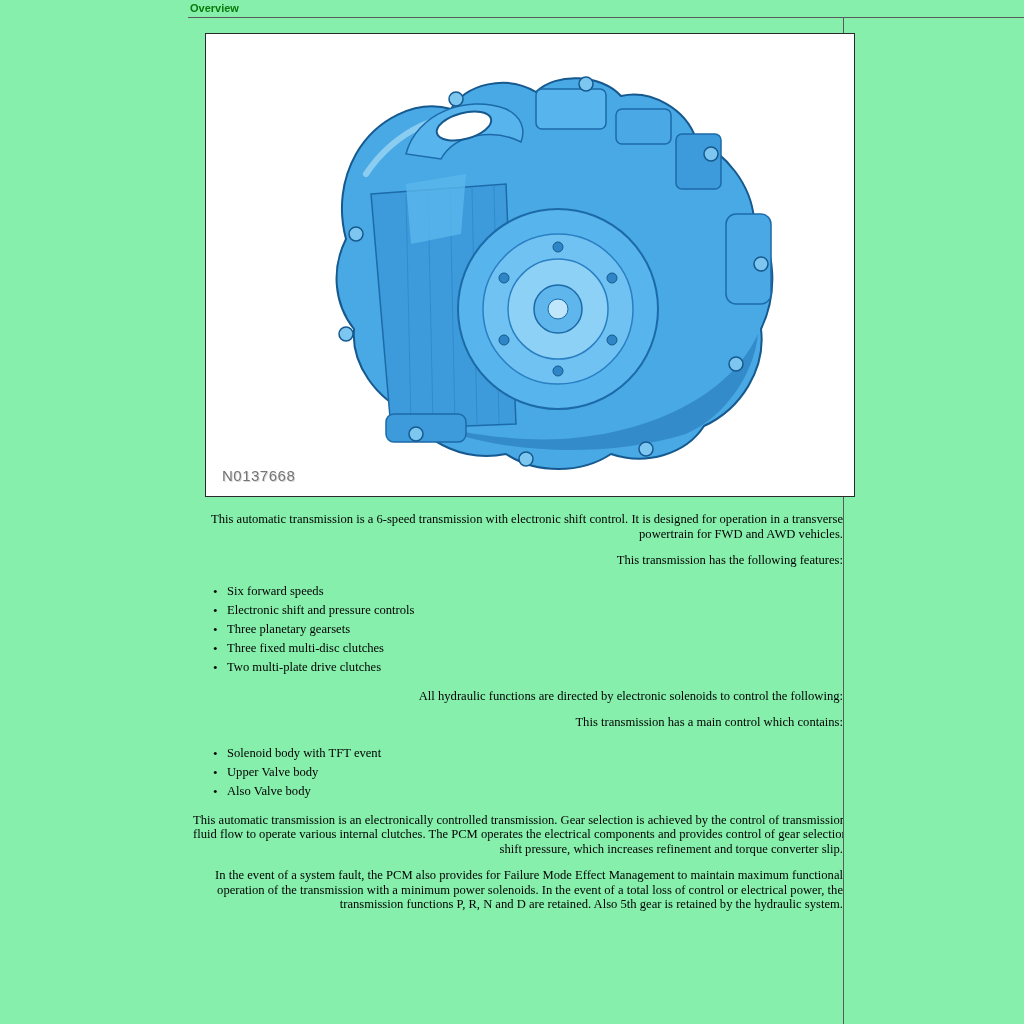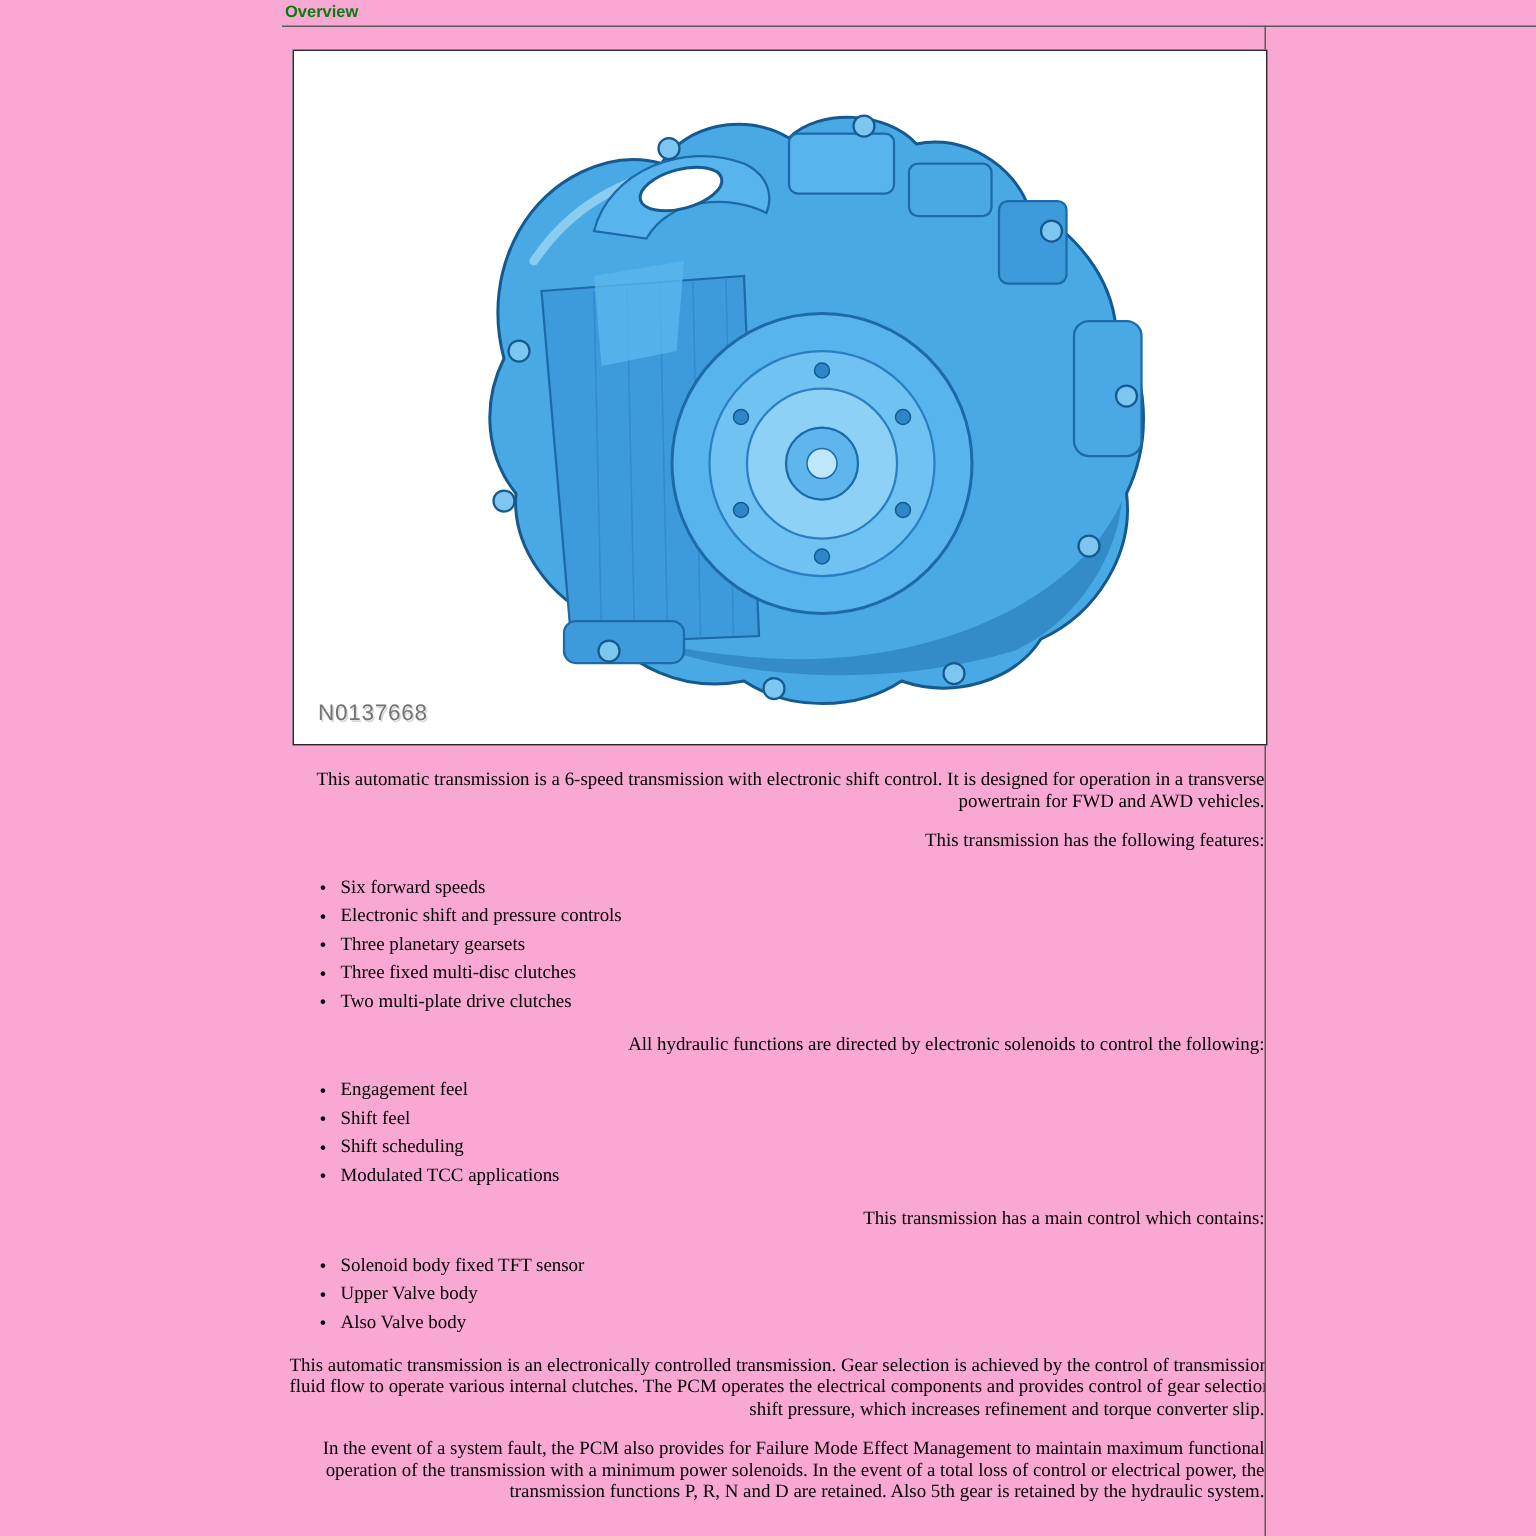--- a/index.html
+++ b/index.html
@@ -1,36 +1,36 @@
 <!DOCTYPE html>
 <html><head>
 <meta charset="utf-8">
 <style>
   * { margin:0; padding:0; box-sizing:border-box; }
   html,body { background:#ffffff; }
   .screen {
     position:relative; width:1024px; height:1024px;
-    background:#f9a8d4; overflow:hidden;
+    background:#86efac; overflow:hidden;
     font-family:"Liberation Serif", serif; color:#000;
   }
   .heading {
     position:absolute; left:190px; top:2px;
     font-family:"Liberation Sans", sans-serif;
     font-size:11px; font-weight:bold; color:#0a7a0a;
   }
   .top-rule {
     position:absolute; left:188px; top:17px; right:0; height:0;
     border-top:1px solid #5a5a5a;
   }
   .page-edge {
     position:absolute; left:843px; top:17px; bottom:0; width:0;
     border-left:1px solid #5a5a5a;
   }
   .figure {
-    position:absolute; left:195px; top:33px; width:650px; height:464px;
+    position:absolute; left:205px; top:33px; width:650px; height:464px;
     border:1px solid #2a2a2a; background:#ffffff;
   }
   .figure svg { position:absolute; left:0; top:0; }
   .caption {
     position:absolute; left:16px; bottom:12px;
     font-family:"Liberation Sans", sans-serif;
     font-size:15px; color:#757575; letter-spacing:0.5px;
     text-shadow:1px 1px 0 #d8d8d8;
   }
   .content {
@@ -141,33 +141,27 @@
       <li><span class="blt"></span><span>Electronic shift and pressure controls</span></li>
       <li><span class="blt"></span><span>Three planetary gearsets</span></li>
       <li><span class="blt"></span><span>Three fixed multi-disc clutches</span></li>
       <li><span class="blt"></span><span>Two multi-plate drive clutches</span></li>
     </ul>
 
     <div class="para">
       <div class="ln">All hydraulic functions are directed by electronic solenoids to control the following:</div>
     </div>
 
-    <ul class="blist">
-      <li><span class="blt"></span><span>Engagement feel</span></li>
-      <li><span class="blt"></span><span>Shift feel</span></li>
-      <li><span class="blt"></span><span>Shift scheduling</span></li>
-      <li><span class="blt"></span><span>Modulated TCC applications</span></li>
-    </ul>
 
     <div class="para">
       <div class="ln">This transmission has a main control which contains:</div>
     </div>
 
     <ul class="blist">
-      <li><span class="blt"></span><span>Solenoid body fixed TFT sensor</span></li>
+      <li><span class="blt"></span><span>Solenoid body with TFT event</span></li>
       <li><span class="blt"></span><span>Upper Valve body</span></li>
       <li><span class="blt"></span><span>Also Valve body</span></li>
     </ul>
 
     <div class="para">
       <div class="ln">This automatic transmission is an electronically controlled transmission. Gear selection is achieved by the control of transmission</div>
       <div class="ln">fluid flow to operate various internal clutches. The PCM operates the electrical components and provides control of gear selection and</div>
       <div class="ln">shift pressure, which increases refinement and torque converter slip.</div>
     </div>
 

